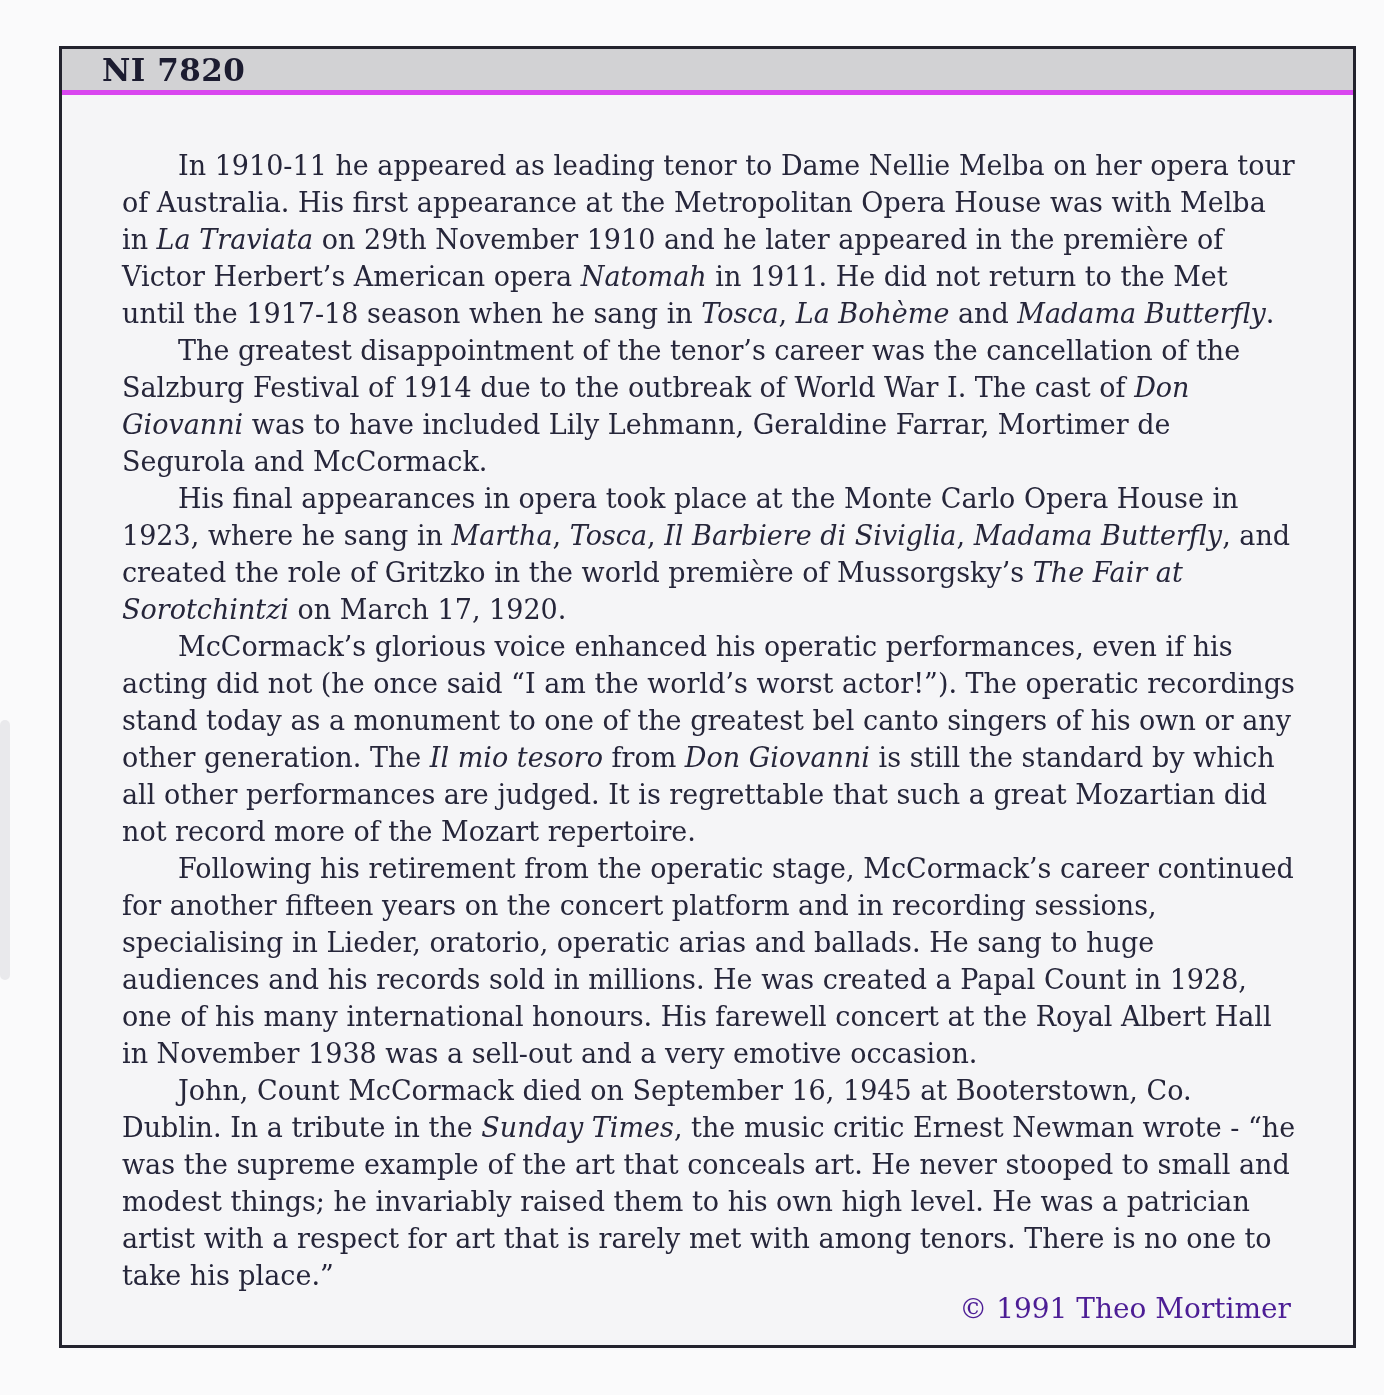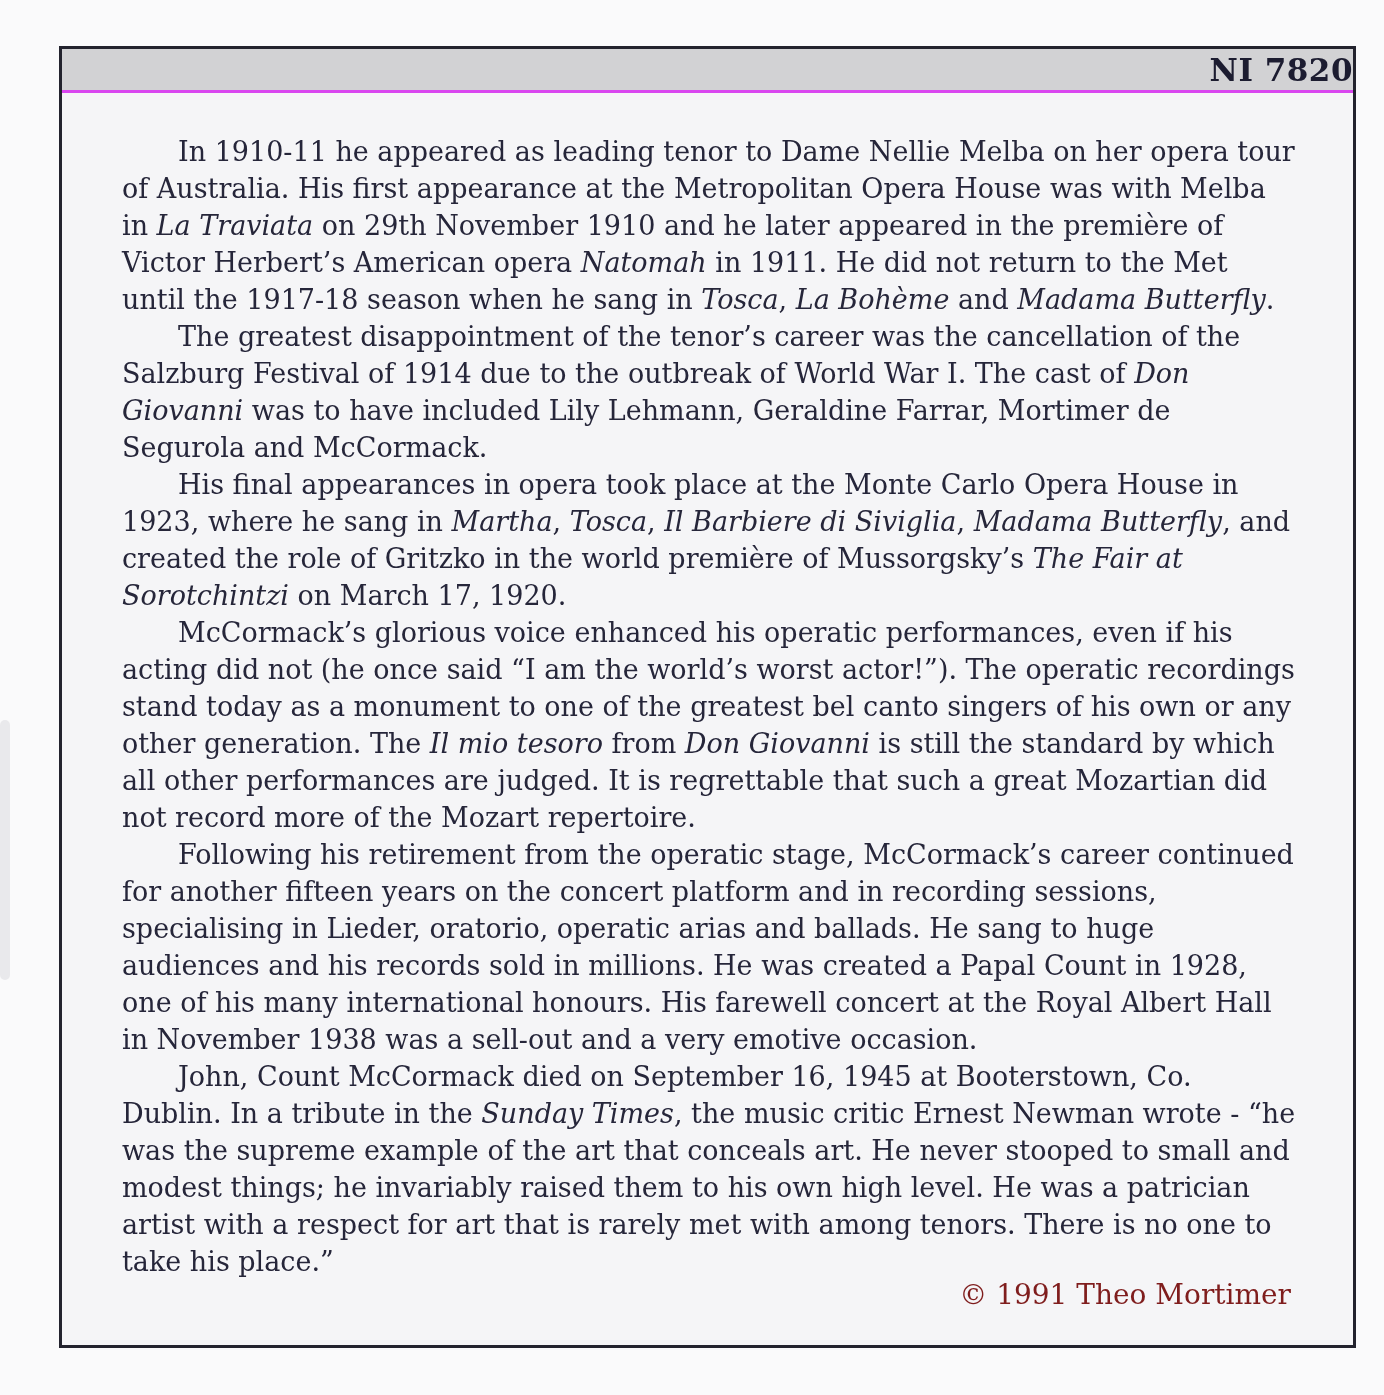--- a/index.html
+++ b/index.html
@@ -29,51 +29,53 @@
     top: 46px;
     width: 1297px;
     height: 1302px;
     box-sizing: border-box;
     border: 3px solid #23232e;
     background: #f5f5f7;
   }
   .header-band {
     height: 41px;
     background: #d2d2d4;
-    border-bottom: 3px solid #d946ef;
+    border-bottom: 5px solid #d946ef;
     display: flex;
     align-items: center;
-    justify-content: flex-end;
+    justify-content: flex-start;
+    padding-left: 40px;
   }
   .header-band .catalog {
     font-size: 31px;
     font-weight: 700;
     color: #1c1c30;
     letter-spacing: 0.5px;
   }
   .body-text {
     padding: 40px 56px 0 60px;
     font-size: 27px;
     line-height: 37px;
     color: #26263a;
     text-align: left;
+    margin-top: 12px;
   }
   .body-text p {
     margin: 0;
     text-indent: 56px;
   }
   .body-text em {
     font-style: italic;
   }
   .copyright {
     text-align: right;
     margin-top: -4px;
     padding-right: 6px;
     font-size: 28px;
-    color: #7f1d1d;
+    color: #4c1d95;
   }
 </style>
 </head>
 <body>
 
 <div class="scan-smudge"></div>
 
 <div class="frame">
   <div class="header-band">
     <span class="catalog">NI 7820</span>

